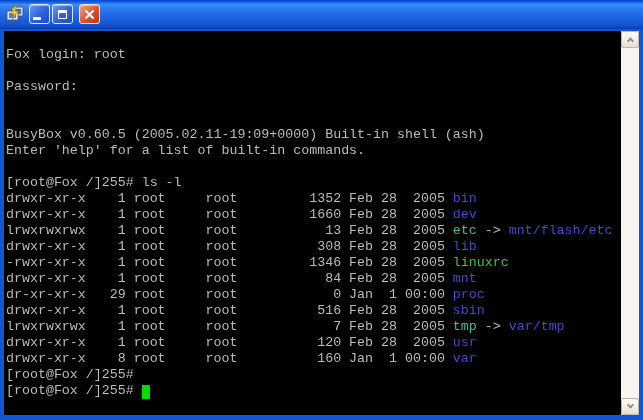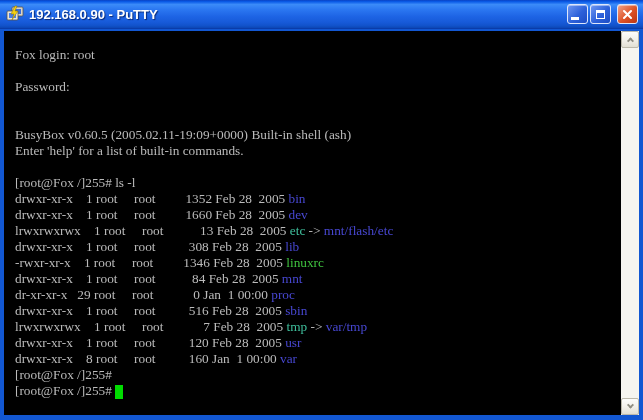--- a/index.html
+++ b/index.html
@@ -42,23 +42,23 @@
   .glyph-min { width: 8px; height: 3px; background: #fff; align-self: flex-end; margin: 0 5px 3px 0; }
   .glyph-max { width: 9px; height: 9px; border: 1px solid #fff; border-top-width: 3px; background: transparent; }
   .glyph-close { width: 11px; height: 11px; display: block; }
 
   
   .body { display: flex; height: 384px; margin-top: 2px; background: #000; }
 
   .terminal {
     flex: 1 1 auto;
     background: #000000;
-    padding-left: 11px;
+    padding-left: 2px;
     overflow: hidden;
-    font-family: Liberation Serif, serif;
+    font-family: Liberation Mono, monospace;
     font-size: 13.3px;
   }
   .trow { white-space: pre; height: 16px; line-height: 16px; }
   .cursor-block { display: inline-block; width: 8px; height: 14px; vertical-align: -2px; }
 
   
   .scrollbar {
     flex: 0 0 18px; width: 18px;
     background: #f6f5f0;
     display: flex; flex-direction: column; justify-content: space-between;
@@ -82,21 +82,20 @@
   <div class="titlebar">
     <span class="title-icon">
       <svg viewBox="0 0 18 18" width="18" height="18">
         <rect x="6" y="2" width="11" height="9" rx="1" fill="#d8d4c8" stroke="#55524a" stroke-width="0.8"></rect>
         <rect x="8" y="4" width="7" height="5" fill="#3a6ed8"></rect>
         <rect x="1" y="6" width="11" height="9" rx="1" fill="#e8e4d8" stroke="#55524a" stroke-width="0.8"></rect>
         <rect x="3" y="8" width="7" height="5" fill="#4a7ee8"></rect>
         <polygon points="9,1 5,9 8,9 6,15 12,6 9,6 11,1" fill="#f4d014" stroke="#8a7200" stroke-width="0.5"></polygon>
       </svg>
     </span>
-    <span class="title-text">192.168.0.90 - PuTTY</span>
     <span class="tb-buttons">
       <span class="tb-btn blue">
         <span class="glyph-min"></span>
       </span>
       <span class="tb-btn blue">
         <span class="glyph-max"></span>
       </span>
       <span class="tb-btn red">
         <svg class="glyph-close" viewBox="0 0 11 11">
           <path d="M2 2 L9 9 M9 2 L2 9" stroke="#ffffff" stroke-width="2.1" stroke-linecap="round"></path>

